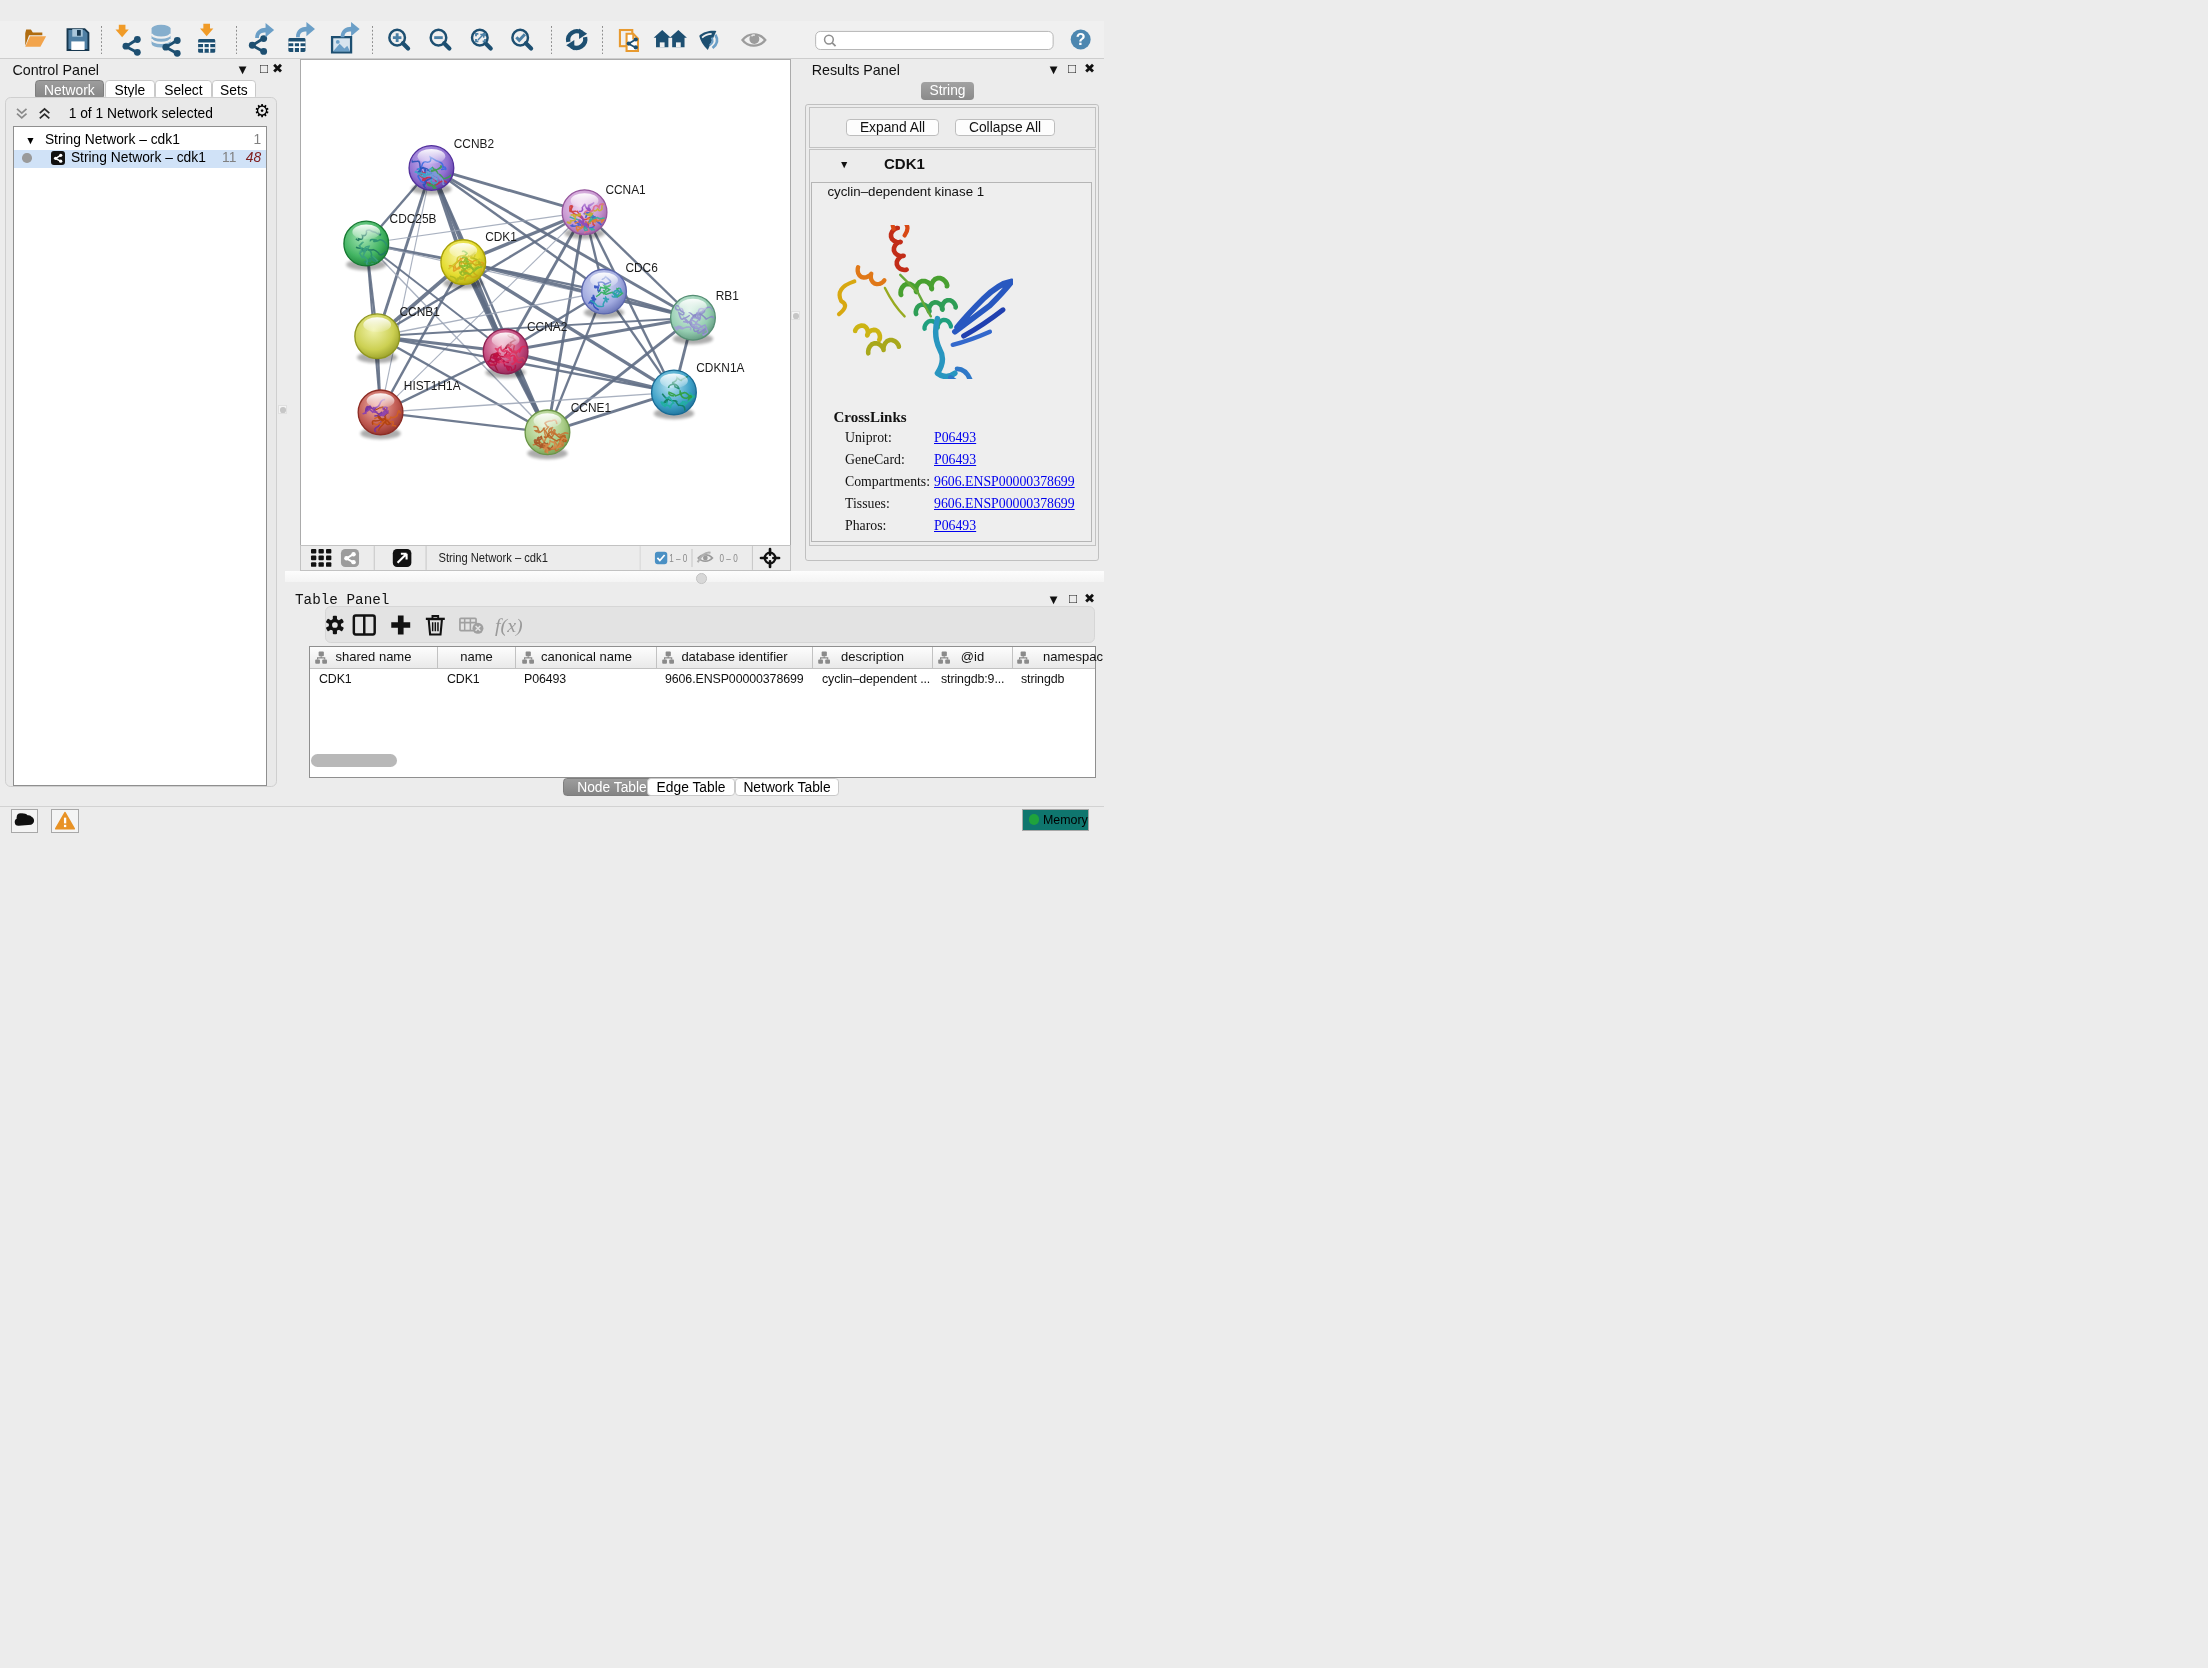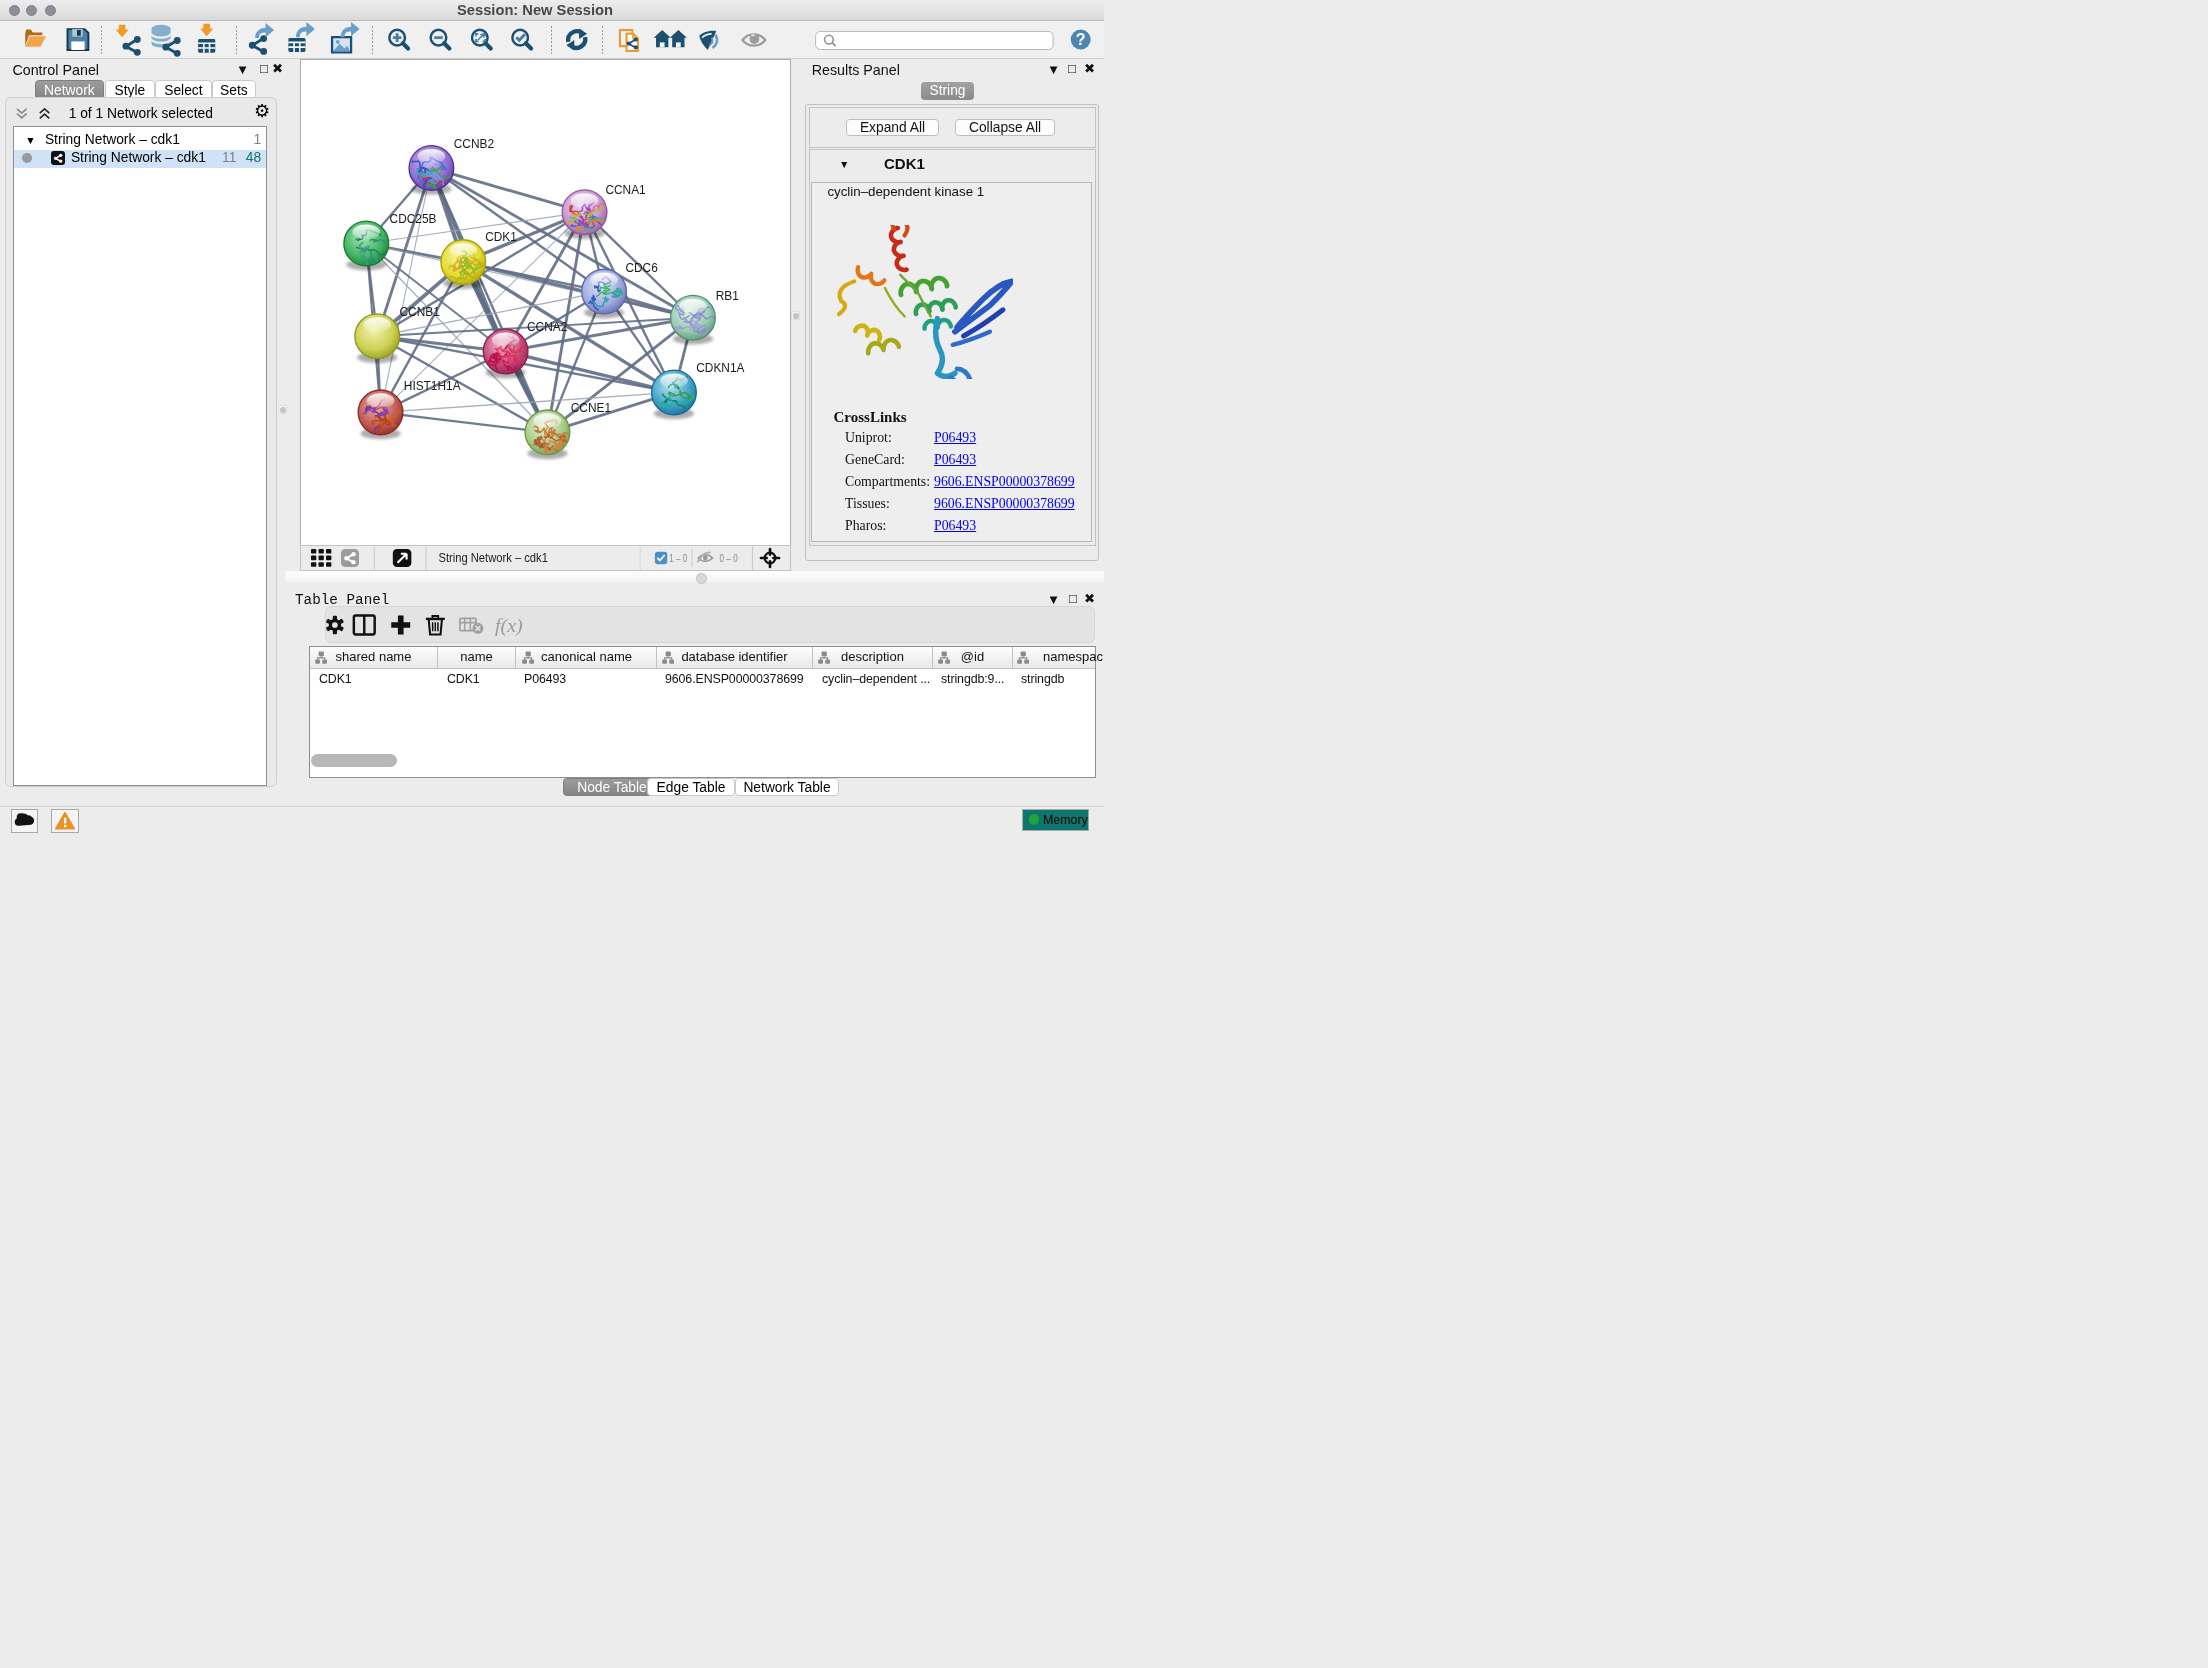--- a/index.html
+++ b/index.html
@@ -54,26 +54,20 @@
 .thead-cell { position:absolute; top:0; height:22px; border-right:1px solid #c2c2c2;
   font-size:13px; color:#111; }
 .trow-cell { position:absolute; font-size:12.4px; letter-spacing:-0.1px; color:#111; }
 .ttab { position:absolute; top:0; height:18px; background:#fff; border:1px solid #c9c9c9;
   border-radius:3.8px; text-align:center; font-size:13.8px; line-height:17px; }
 .ttab.tabsel, .tab.tabsel { background:linear-gradient(#9d9d9d,#848484); color:#fff; border-color:#7e7e7e; }
 </style>
 </head>
 <body>
 <div id="app">
-  <div id="titlebar">
-    <div class="tl" style="left:9px;"></div>
-    <div class="tl" style="left:26px;"></div>
-    <div class="tl" style="left:45px;"></div>
-    <div id="title">Session: New Session</div>
-  </div>
   <div id="toolbar">
   <svg width="1104" height="38" viewBox="0 0 1161 40">
     <defs>
       <g id="shareg">
         <path d="M-5.5,0.5 L5.5,-6.5 M-5.5,1 L5.5,7" stroke="#1d4f71" stroke-width="3" fill="none"></path>
         <circle cx="-6" cy="0.5" r="3.6" fill="#1d4f71"></circle>
         <circle cx="6" cy="-6.5" r="3.6" fill="#1d4f71"></circle>
         <circle cx="6" cy="7" r="3.6" fill="#1d4f71"></circle>
       </g>
       <g id="oarrow">
@@ -242,21 +236,21 @@
           <span style="position:absolute;left:37px;top:1px;width:14.3px;height:14.3px;background:#111;border-radius:2.9px;"><svg width="14.3" height="14.3" viewBox="0 0 15 15">
                 <g transform="translate(7.5,7.5) scale(0.45)">
                   <path d="M-5.5,0.5 L5.5,-6.5 M-5.5,1 L5.5,7" stroke="#fff" stroke-width="3.4" fill="none"></path>
                   <circle cx="-6" cy="0.5" r="3.8" fill="#fff"></circle>
                   <circle cx="6" cy="-6.5" r="3.8" fill="#fff"></circle>
                   <circle cx="6" cy="7" r="3.8" fill="#fff"></circle>
                 </g>
               </svg></span>
           <span style="position:absolute;left:57px;">String Network – cdk1</span>
           <span style="position:absolute;right:29.5px;color:#808080;">11</span>
-          <span style="position:absolute;right:4.8px;color:#0f766e;">48</span>
+          <span style="position:absolute;right:4.8px;color:#7f1d1d;font-style:italic;">48</span>
         </div>
       </div>
     </div>
   </div>
 
   <div id="canvas"><svg width="491" height="486" viewBox="0 0 516 511">
 <defs>
 <radialGradient id="gB2" cx="0.42" cy="0.36" r="0.72">
             <stop offset="0" stop-color="#cdbaf2"></stop>
             <stop offset="0.62" stop-color="#9070d0"></stop>

